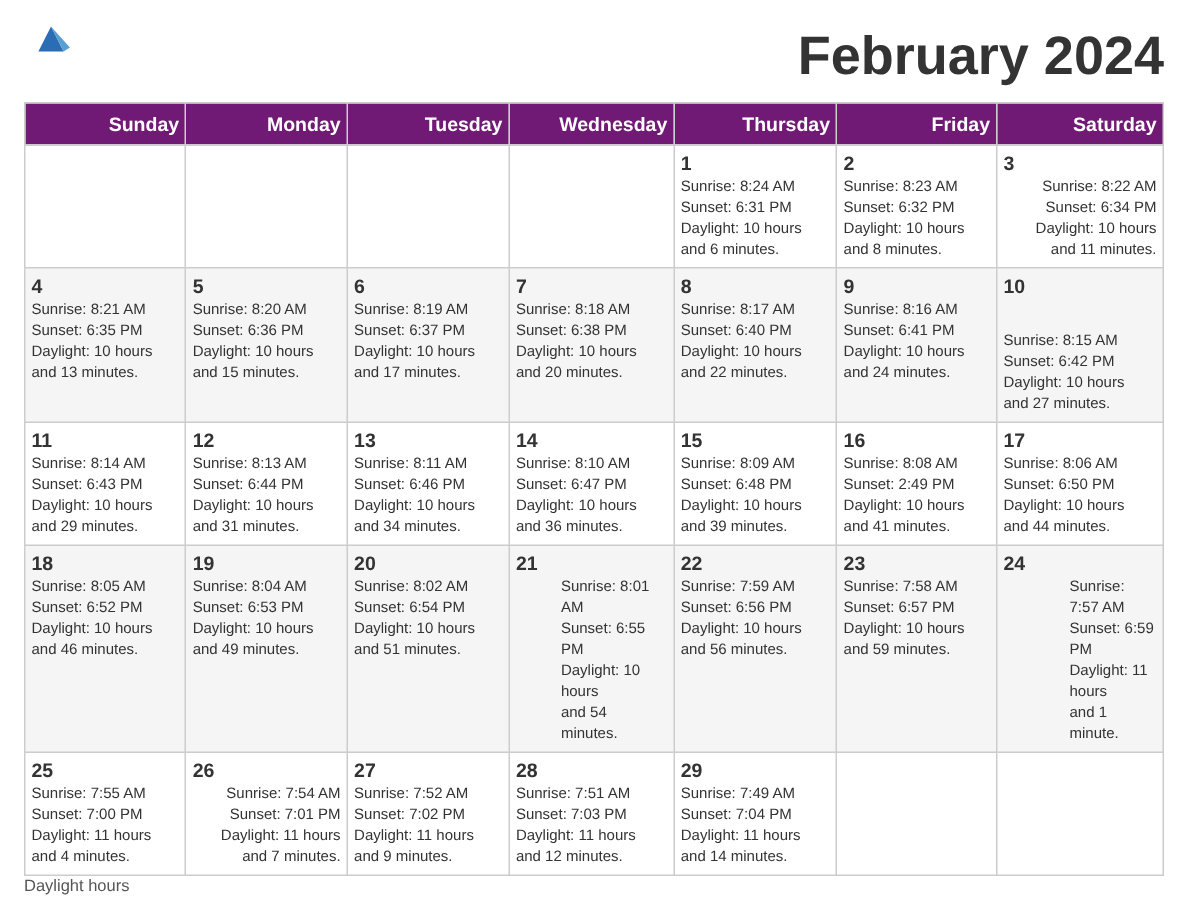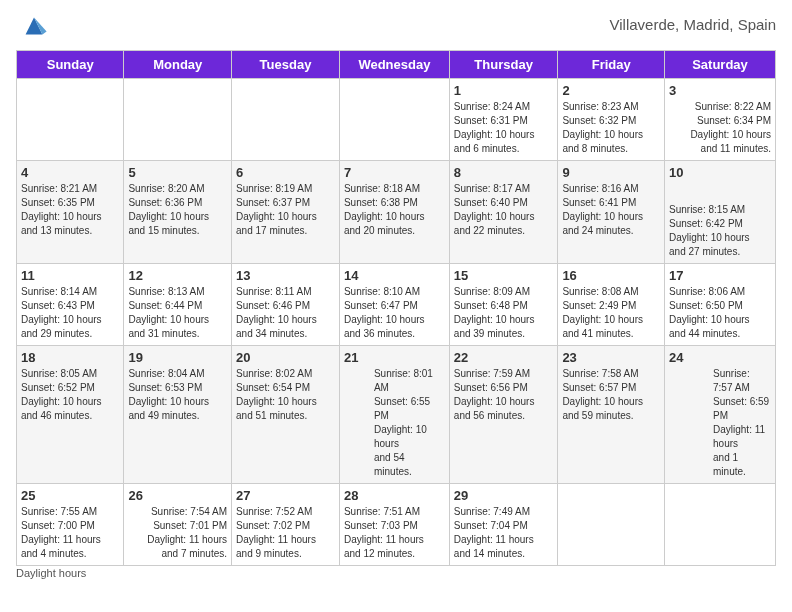--- a/index.html
+++ b/index.html
@@ -42,24 +42,24 @@
     .location {
       font-size: 15px;
       color: #555;
     }
     .calendar {
       width: 100%;
       border-collapse: collapse;
       font-size: 11px;
     }
     .calendar th {
-      background: #6d28d9;
+      background: #701a75;
       color: #fff;
       padding: 6px 4px;
-      text-align: center;
+      text-align: right;
       font-size: 13px;
       font-weight: bold;
       border: 1px solid #ccc;
     }
     .calendar td {
       border: 1px solid #ccc;
       vertical-align: top;
       padding: 4px;
       width: 113px;
       min-height: 80px;
@@ -93,21 +93,21 @@
 <body>
 
 <div class="header">
   <div class="logo">
     <svg class="logo-icon" viewBox="0 0 40 40" xmlns="http://www.w3.org/2000/svg">
       <polygon points="8,32 32,32 20,8" fill="#2a6db5"></polygon>
       <polygon points="20,8 38,28 32,32" fill="#5a9fd4"></polygon>
     </svg>
   </div>
   <div class="title-block">
-    <div class="location">Villaverde, Madrid, Spain</div>
+    <div class="month-year">February 2024</div>
   </div>
 </div>
 
 <table class="calendar">
   <thead>
     <tr>
       <th>Sunday</th>
       <th>Monday</th>
       <th>Tuesday</th>
       <th>Wednesday</th>

